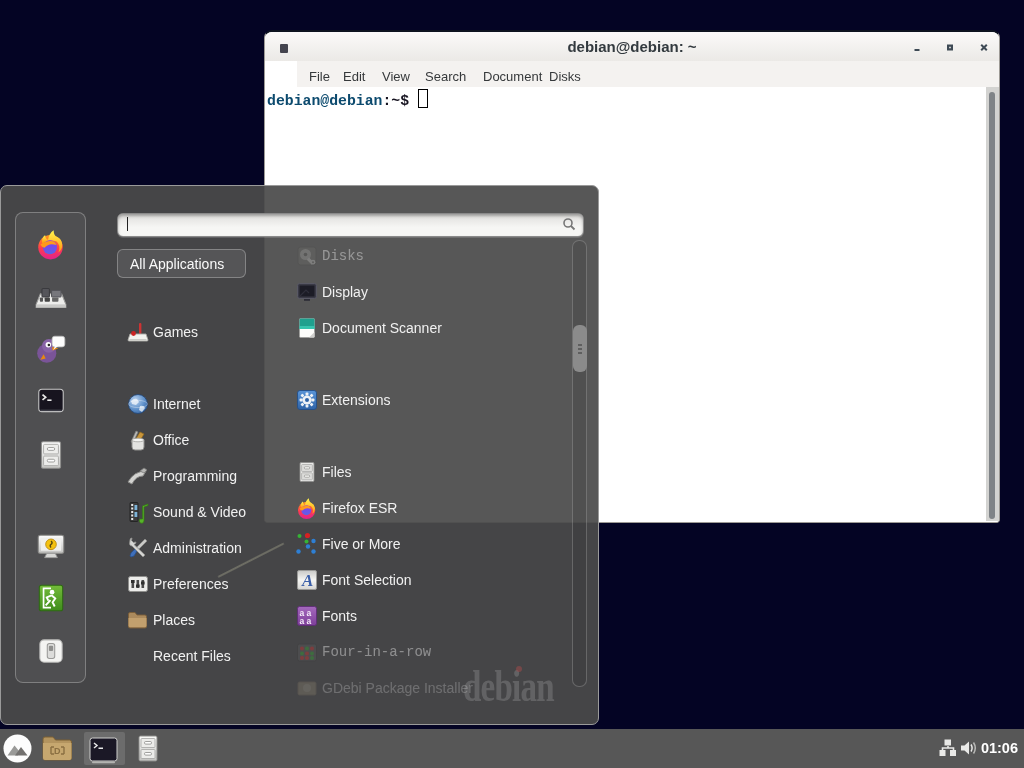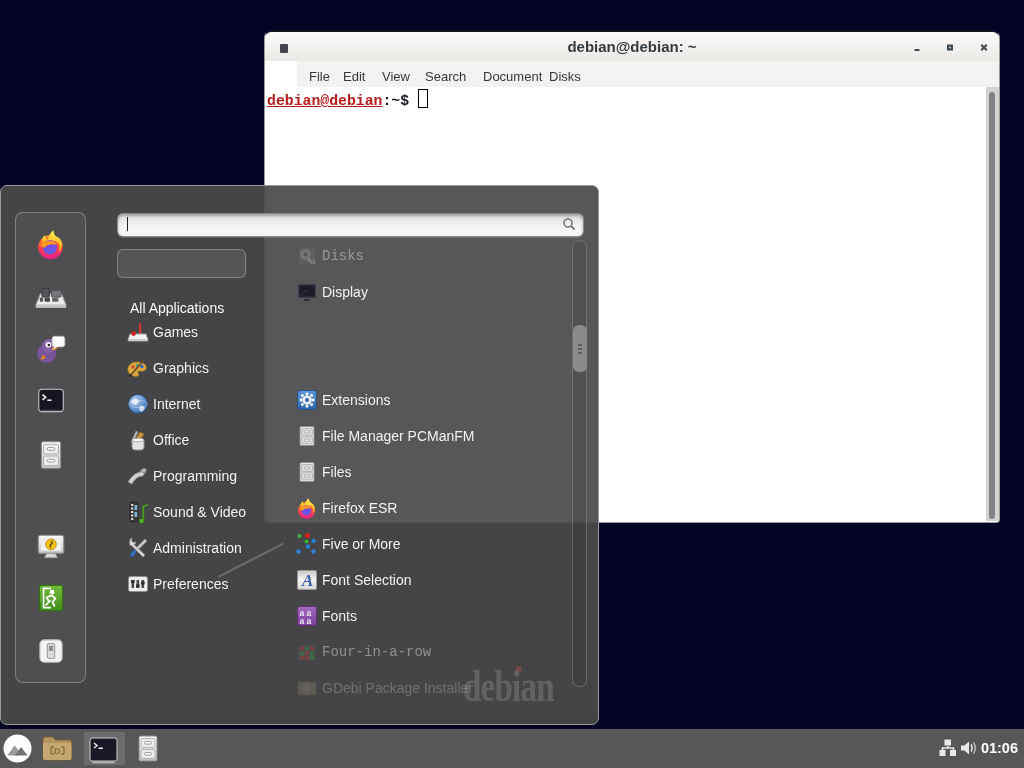--- a/index.html
+++ b/index.html
@@ -14,38 +14,38 @@
   #titlebar{left:0;top:0;right:0;height:29px;background:linear-gradient(#fbfaf9,#ebe9e6);
         border-radius:7px 7px 0 0;}
   #title{width:100%;text-align:center;top:6px;font-size:15px;font-weight:bold;color:#333a3f;}
   #ticon{left:15px;top:12px;width:8px;height:9px;background:#44444e;border-radius:1px;}
   .wbtn{top:9px;width:12px;height:12px;}
   #menubar{left:0;top:29px;right:0;height:26px;background:#f4f2f0;border-bottom:1px solid #dad7d3;
         font-size:13px;color:#36393b;margin-left:32px;}
   #menubar span{position:absolute;top:8px;}
   #tcontent{left:0;top:55px;right:0;bottom:0;background:#fff;border-radius:0 0 3px 3px;}
   #prompt{left:2px;top:5px;font-family:"Liberation Mono",monospace;font-weight:bold;font-size:14.8px;line-height:18px;}
-  #prompt .g{color:#b91c1c;text-decoration:underline;} #prompt .d{color:#171421;}
+  #prompt .g{color:#0c4a6e;} #prompt .d{color:#171421;}
   #cursor{left:153px;top:2px;width:8px;height:17px;border:1.5px solid #000;display:inline-block;vertical-align:bottom;}
   #tscrolltrack{right:0;top:0;width:13px;bottom:1px;background:#d3d3d1;}
   #tscroll{right:4px;top:5px;width:6px;bottom:3px;background:#7f8387;border-radius:3px;}
 
   
   #menu{left:0;top:185px;width:599px;height:540px;background:rgba(74,74,74,0.93);
         border:1px solid #9a9a9a;border-radius:7px;box-sizing:border-box;color:#f1f1f1;}
   #sidebar{left:14px;top:26px;width:71px;height:471px;background:rgba(255,255,255,0.055);
         border:1px solid rgba(175,175,175,0.5);border-radius:8px;box-sizing:border-box;}
   .sic{left:33px;width:34px;height:34px;}
   #search{left:116px;top:27px;width:467px;height:24px;border-radius:6px;box-sizing:border-box;
         background:linear-gradient(#dedddb,#f6f6f4 60%);border:1px solid #8a8a8a;box-shadow:inset 0 2px 3px rgba(0,0,0,0.3), 0 1px 0 rgba(255,255,255,0.15);}
   #scursor{left:9px;top:3px;width:1px;height:14px;background:#222;}
   #sglass{right:7px;top:3px;width:14px;height:14px;}
   #allapps{left:116px;top:63px;width:129px;height:29px;background:rgba(255,255,255,0.09);
         border:1px solid rgba(255,255,255,0.28);border-radius:6px;box-sizing:border-box;}
-  #allapps span{position:absolute;left:12px;top:6px;font-size:14px;color:#fafafa;margin-top:44px;}
+  #allapps span{position:absolute;left:12px;top:6px;font-size:14px;color:#fafafa;}
   .cat{left:125px;width:170px;height:24px;}
   .cat svg,.cat .ci{position:absolute;left:0;top:0;width:24px;height:24px;}
   .cat b{position:absolute;left:27px;top:4px;font-size:14px;font-weight:normal;color:#f1f1f1;white-space:nowrap;}
   .app{left:294px;width:280px;height:24px;}
   .app svg,.app .ai{position:absolute;left:0;top:0;width:24px;height:24px;}
   .app b{position:absolute;left:27px;top:4px;font-size:14px;font-weight:normal;color:#f1f1f1;white-space:nowrap;}
   .dim{opacity:0.42;font-family:Liberation Mono, monospace;}
   #mscrolltrack{left:571px;top:54px;width:15px;height:447px;background:rgba(0,0,0,0.07);border:1px solid rgba(175,175,175,0.35);border-radius:7px;box-sizing:border-box;}
   #mscroll{left:572px;top:139px;width:14px;height:47px;background:#8b8b8b;border-radius:6px;}
   #mscroll i{position:absolute;left:5px;top:19px;width:4px;height:2px;background:#5f5f5f;box-shadow:0 4px 0 #5f5f5f,0 8px 0 #5f5f5f;}
@@ -196,31 +196,20 @@
 
   <div class="abs cat" style="top:134px" id="cat-games">
       <svg viewBox="0 0 24 24">
 <rect x="13" y="3" width="2.4" height="11" rx="1" fill="#c33"></rect>
 <path d="M4 14 h16 l2 6 a1 1 0 0 1-1 1 H3 a1 1 0 0 1-1-1z" fill="#f2f2ee" stroke="#a9a9a5" stroke-width="0.9"></path>
 <circle cx="7.5" cy="13.5" r="2.4" fill="#c22"></circle>
 <rect x="3.5" y="19" width="17" height="1.4" fill="#cacac6"></rect>
       </svg>
       <b>Games</b>
     </div>
-  <div class="abs cat" style="top:170px" id="cat-graphics">
-      <svg viewBox="0 0 24 24">
-<path d="M11 6 C4 6 1 11 2 15 C3 19 8 21 12 20 C13 19.7 13 18 12 17 C11 16 12 14.5 14 15 C19 16 21 13 20 10 C19 7.5 15 6 11 6z" fill="#dba842" stroke="#a87b20" stroke-width="0.8"></path>
-<circle cx="7" cy="11" r="1.7" fill="#c43"></circle>
-        <circle cx="11.5" cy="9.5" r="1.7" fill="#3a7"></circle>
-        <circle cx="16" cy="10.5" r="1.7" fill="#36c"></circle>
-<path d="M3 21 L18 4" stroke="#6b4a2f" stroke-width="1.8"></path>
-<path d="M3 21 l3-1-2-2z" fill="#1a1a1a"></path>
-      </svg>
-      <b>Graphics</b>
-    </div>
   <div class="abs cat" style="top:206px" id="cat-internet">
       <svg viewBox="0 0 24 24">
 <defs>
           <radialGradient id="gl1" cx="0.35" cy="0.3" r="0.9">
 <stop offset="0" stop-color="#b9d2ef"></stop>
             <stop offset="0.55" stop-color="#5d8fc9"></stop>
             <stop offset="1" stop-color="#2a5694"></stop>
           </radialGradient>
         </defs>
 <circle cx="12" cy="12" r="9.5" fill="url(#gl1)" stroke="#1f4476" stroke-width="0.8"></circle>
@@ -273,40 +262,59 @@
 <rect x="2.5" y="4.5" width="19" height="15" rx="2" fill="#ececea" stroke="#8f8f8d" stroke-width="1"></rect>
 <rect x="5.5" y="8" width="2.6" height="8" fill="#4a4a4a"></rect>
         <rect x="5" y="8" width="3.6" height="3" fill="#2e2e2e"></rect>
 <rect x="10.5" y="8" width="2.6" height="8" fill="#4a4a4a"></rect>
         <rect x="10" y="12.5" width="3.6" height="3" fill="#2e2e2e"></rect>
 <rect x="15.5" y="8" width="2.6" height="8" fill="#4a4a4a"></rect>
         <rect x="15" y="9.5" width="3.6" height="3" fill="#2e2e2e"></rect>
       </svg>
       <b>Preferences</b>
     </div>
+  <div class="abs cat" style="top:422px" id="cat-places">
+      <svg viewBox="0 0 24 24">
+<path d="M2.5 6 a1.5 1.5 0 0 1 1.5-1.5 h5 l2 2.5 h8 a1.5 1.5 0 0 1 1.5 1.5 v10 a1.5 1.5 0 0 1-1.5 1.5 H4 a1.5 1.5 0 0 1-1.5-1.5z" fill="#ab8a5d" stroke="#7d5f38" stroke-width="0.9"></path>
+<path d="M2.5 10 h18 v7.5 a1.5 1.5 0 0 1-1.5 1.5 H4 a1.5 1.5 0 0 1-1.5-1.5z" fill="#c2a06e"></path>
+      </svg>
+      <b>Places</b>
+    </div>
+  <div class="abs cat" style="top:458px" id="cat-recent">
+      <b style="left:27px">Recent Files</b>
+    </div>
 
   <div class="abs app dim" style="top:58px" id="app-disks">
       <svg viewBox="0 0 24 24">
 <rect x="3" y="3" width="18" height="18" rx="2.5" fill="#686866" stroke="#50504e"></rect>
 <circle cx="10.5" cy="10.5" r="5.5" fill="#9a9a98"></circle>
         <circle cx="10.5" cy="10.5" r="1.8" fill="#5a5a58"></circle>
 <path d="M14 13.5 l5 5-2.2 2.2-5-5z" fill="#b5b5b3"></path>
         <circle cx="18" cy="18.2" r="2.4" fill="#b5b5b3"></circle>
         <circle cx="18" cy="18.2" r="1" fill="#686866"></circle>
       </svg>
       <b>Disks</b>
     </div>
   <div class="abs app" style="top:94px" id="app-display">
       <svg viewBox="0 0 24 24">
 <rect x="2.5" y="3.5" width="19" height="15" rx="2" fill="#3a3a46" stroke="#5a5a66" stroke-width="0.9"></rect>
 <rect x="4.5" y="5.5" width="15" height="11" fill="#1c1c26"></rect>
 <path d="M5 16 l6-6 3 3" stroke="#2e2e3a" stroke-width="1.2" fill="none"></path>
 <rect x="9" y="19" width="6" height="1.8" fill="#2c2c36"></rect>
       </svg>
       <b>Display</b>
+    </div>
+  <div class="abs app" style="top:130px" id="app-docscan">
+      <svg viewBox="0 0 24 24">
+<rect x="4.5" y="2.5" width="15" height="19" rx="1.2" fill="#fdfdfb" stroke="#9f9f9d" stroke-width="0.9"></rect>
+<path d="M4.5 3.7 a1.2 1.2 0 0 1 1.2-1.2 h12.6 a1.2 1.2 0 0 1 1.2 1.2 V13 H4.5z" fill="#1fa08e"></path>
+<path d="M4.5 10 h15 v3 H4.5z" fill="#36c4ae"></path>
+<path d="M14 21.5 l5.5-5.5 v4.3 a1.2 1.2 0 0 1-1.2 1.2z" fill="#d0d0ce"></path>
+      </svg>
+      <b>Document Scanner</b>
     </div>
   <div class="abs app" style="top:202px" id="app-ext">
       <svg viewBox="0 0 24 24">
 <defs>
           <linearGradient id="exg" x1="0" y1="0" x2="0" y2="1">
             <stop offset="0" stop-color="#5a95d8"></stop>
             <stop offset="1" stop-color="#2f64a8"></stop>
           </linearGradient>
         </defs>
 <rect x="2.5" y="2.5" width="19" height="19" rx="2.5" fill="url(#exg)" stroke="#234f8a" stroke-width="0.9"></rect>
@@ -318,30 +326,20 @@
           <rect x="16.4" y="10.6" width="3" height="2.8" rx="0.7"></rect>
 <rect x="6" y="6" width="2.8" height="2.8" rx="0.7" transform="rotate(45 7.4 7.4)"></rect>
 <rect x="15.2" y="6" width="2.8" height="2.8" rx="0.7" transform="rotate(45 16.6 7.4)"></rect>
 <rect x="6" y="15.2" width="2.8" height="2.8" rx="0.7" transform="rotate(45 7.4 16.6)"></rect>
 <rect x="15.2" y="15.2" width="2.8" height="2.8" rx="0.7" transform="rotate(45 16.6 16.6)"></rect>
         </g>
 <circle cx="12" cy="12" r="2" fill="#2f64a8"></circle>
       </svg>
       <b>Extensions</b>
     </div>
-  <div class="abs app" style="top:238px" id="app-pcman">
-      <svg viewBox="0 0 24 24">
-<rect x="5" y="2.5" width="14" height="19" rx="1.2" fill="#e9e9e7" stroke="#8f8f8d" stroke-width="0.9"></rect>
-<rect x="6.6" y="4.5" width="10.8" height="7" rx="0.8" fill="#dcdcda" stroke="#a5a5a3" stroke-width="0.7"></rect>
-<rect x="6.6" y="12.8" width="10.8" height="7" rx="0.8" fill="#dcdcda" stroke="#a5a5a3" stroke-width="0.7"></rect>
-<rect x="9.3" y="6.8" width="5.4" height="2.1" rx="1" fill="#fafaf8" stroke="#8f8f8d" stroke-width="0.7"></rect>
-<rect x="9.3" y="15.1" width="5.4" height="2.1" rx="1" fill="#fafaf8" stroke="#8f8f8d" stroke-width="0.7"></rect>
-      </svg>
-      <b>File Manager PCManFM</b>
-    </div>
   <div class="abs app" style="top:274px" id="app-files">
       <svg viewBox="0 0 24 24">
 <rect x="5" y="2.5" width="14" height="19" rx="1.2" fill="#e9e9e7" stroke="#8f8f8d" stroke-width="0.9"></rect>
 <rect x="6.6" y="4.5" width="10.8" height="7" rx="0.8" fill="#dcdcda" stroke="#a5a5a3" stroke-width="0.7"></rect>
 <rect x="6.6" y="12.8" width="10.8" height="7" rx="0.8" fill="#dcdcda" stroke="#a5a5a3" stroke-width="0.7"></rect>
 <rect x="9.3" y="6.8" width="5.4" height="2.1" rx="1" fill="#fafaf8" stroke="#8f8f8d" stroke-width="0.7"></rect>
 <rect x="9.3" y="15.1" width="5.4" height="2.1" rx="1" fill="#fafaf8" stroke="#8f8f8d" stroke-width="0.7"></rect>
       </svg>
       <b>Files</b>
     </div>

